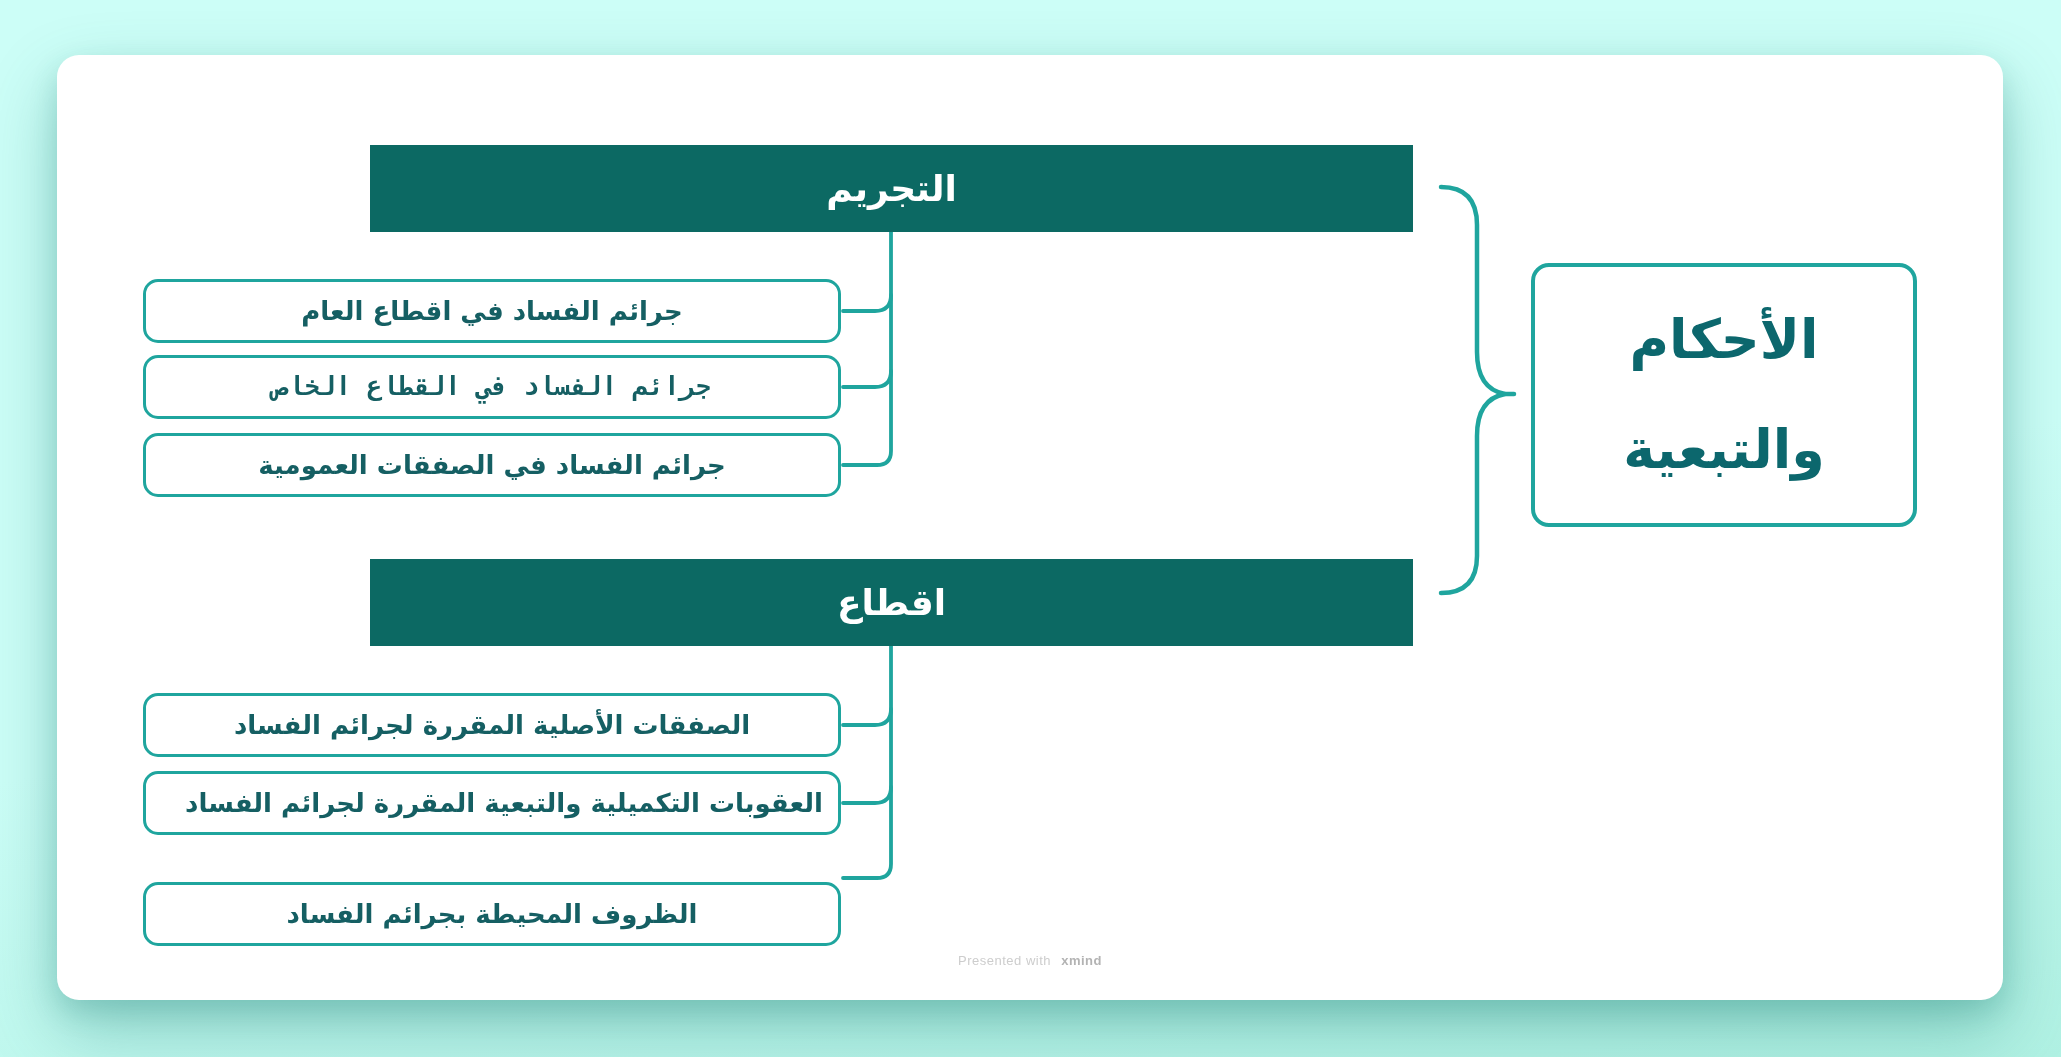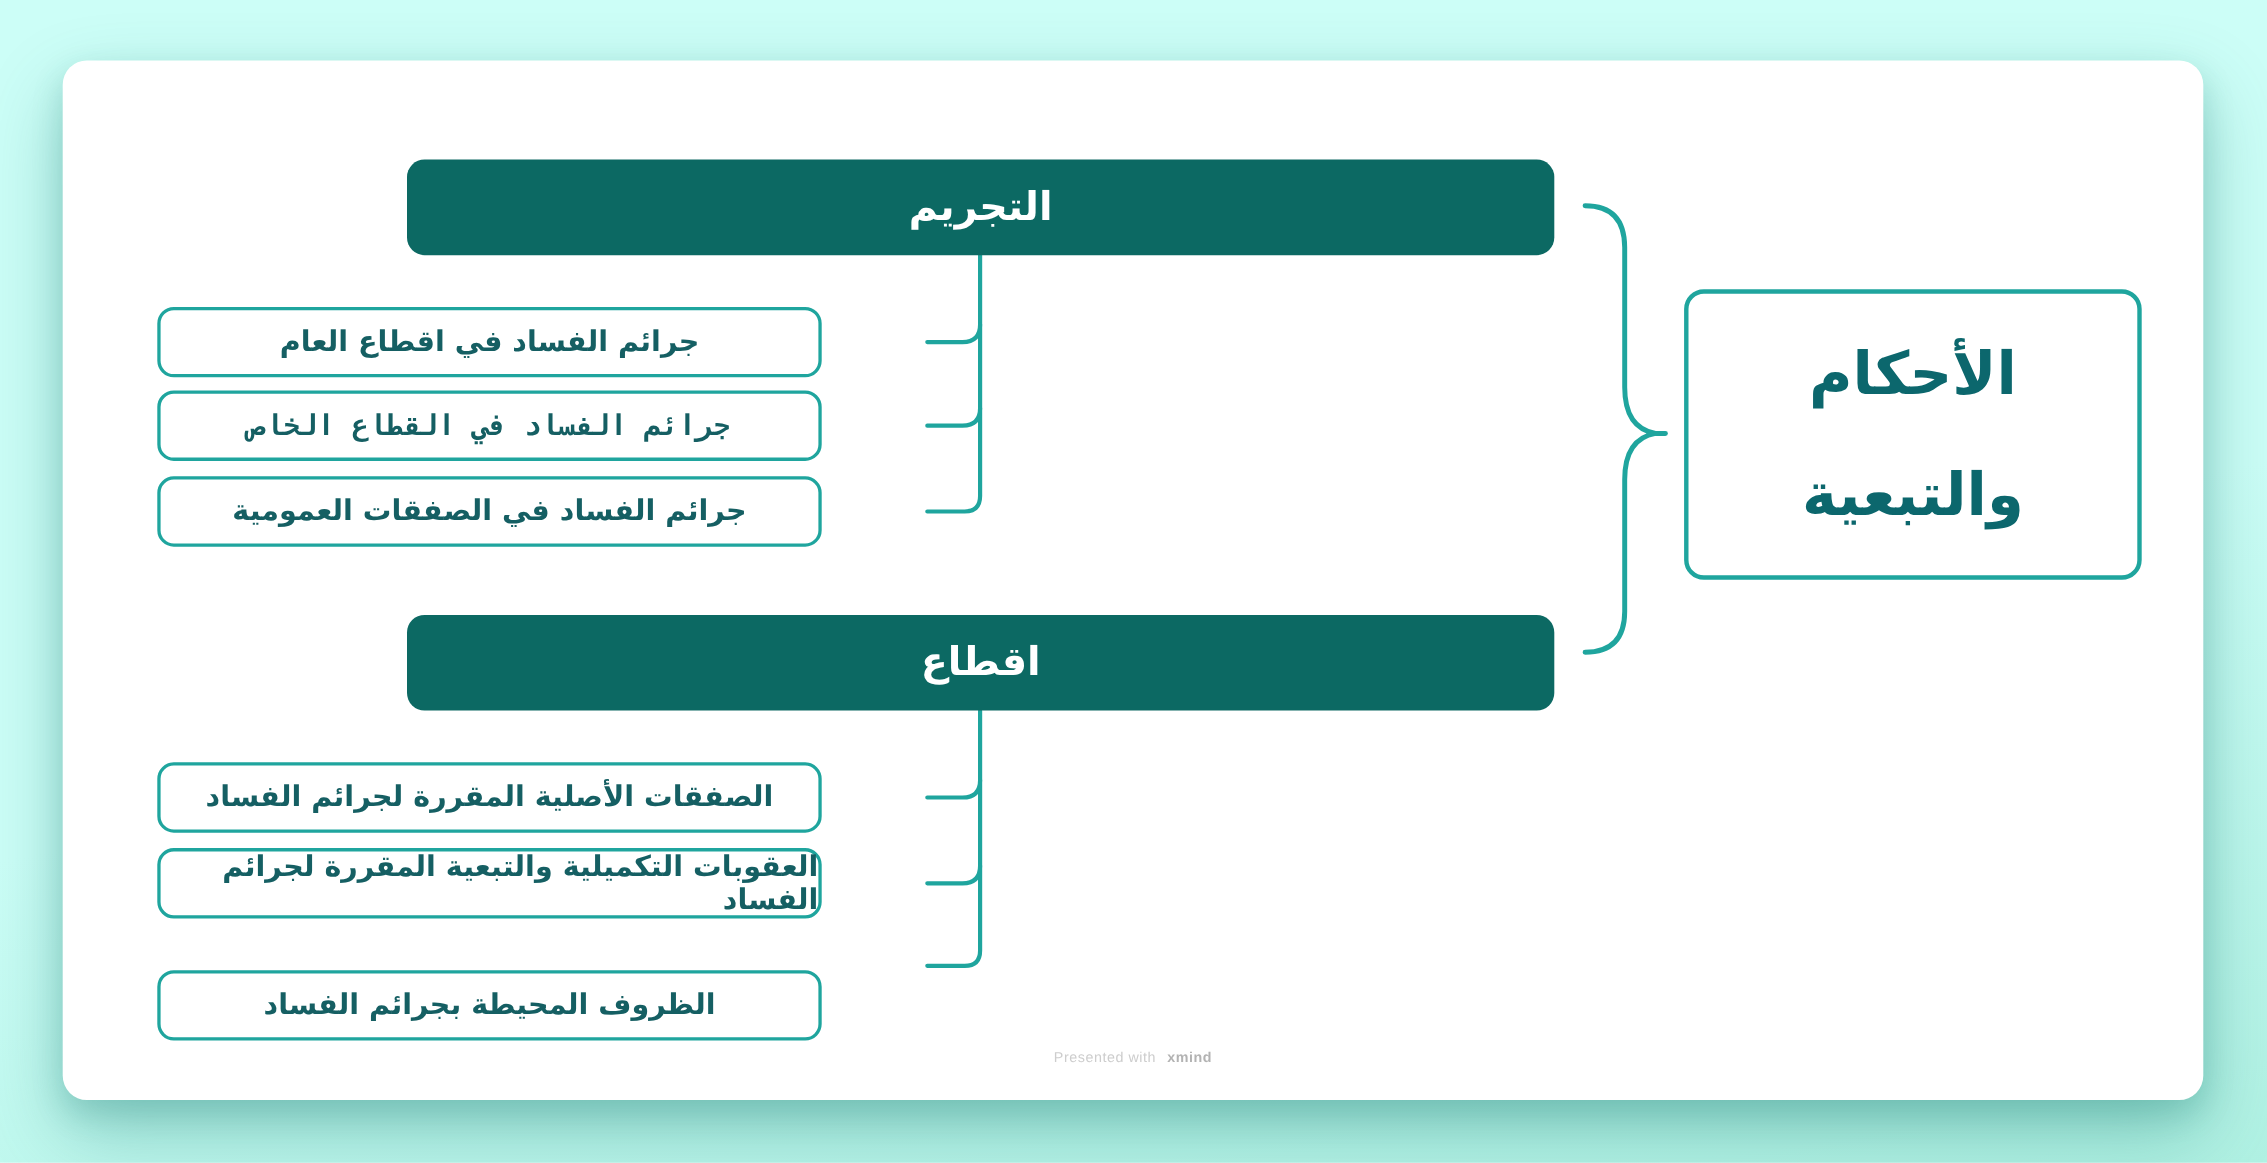--- a/index.html
+++ b/index.html
@@ -28,42 +28,42 @@
     background:var(--card);
     border-radius:22px;
     box-shadow:0 30px 70px rgba(8,110,100,0.30), 0 12px 28px rgba(8,110,100,0.18);
   }
   svg.wires{position:absolute;left:0;top:0;width:2061px;height:1057px;pointer-events:none;}
   svg.wires path{fill:none;stroke:var(--line);stroke-width:3.8px;stroke-linecap:round;}
   svg.wires path.brace{stroke-width:4.5px;}
   .topic-bar{
     position:absolute;left:370px;width:1043px;height:87px;
     background:var(--topic-fill);
-    border-radius:16px;
+    border-radius:0;
     display:flex;align-items:center;justify-content:center;
     color:var(--topic-text);
     font-weight:bold;font-size:36px;
     cursor:default;
   }
   .bar-1{top:145px;}
   .bar-2{top:559px;}
   .subtopic{
-    position:absolute;left:143px;width:604px;height:64px;
+    position:absolute;left:143px;width:698px;height:64px;
     background:#ffffff;
     border:3px solid var(--line);
     border-radius:15px;
     display:flex;align-items:center;justify-content:center;
     color:var(--subtopic-text);
     font-weight:bold;font-size:26px;
     cursor:default;
   }
   .s1{top:279px;} .s2{top:355px;font-family:Liberation Mono, monospace;} .s3{top:433px;}
   .s4{top:693px;} .s5{top:771px;padding-left:24px;} .s6{top:846px;margin-top:36px;}
   .root-topic{
-    position:absolute;left:1531px;top:263px;width:416px;height:264px;
+    position:absolute;left:1531px;top:263px;width:386px;height:264px;
     background:#ffffff;
     border:4px solid var(--line);
     border-radius:18px;
     display:flex;flex-direction:column;align-items:center;justify-content:center;
     color:var(--root-text);
     font-weight:bold;font-size:54px;line-height:110px;
     text-align:center;
     cursor:default;
   }
   .footer{

